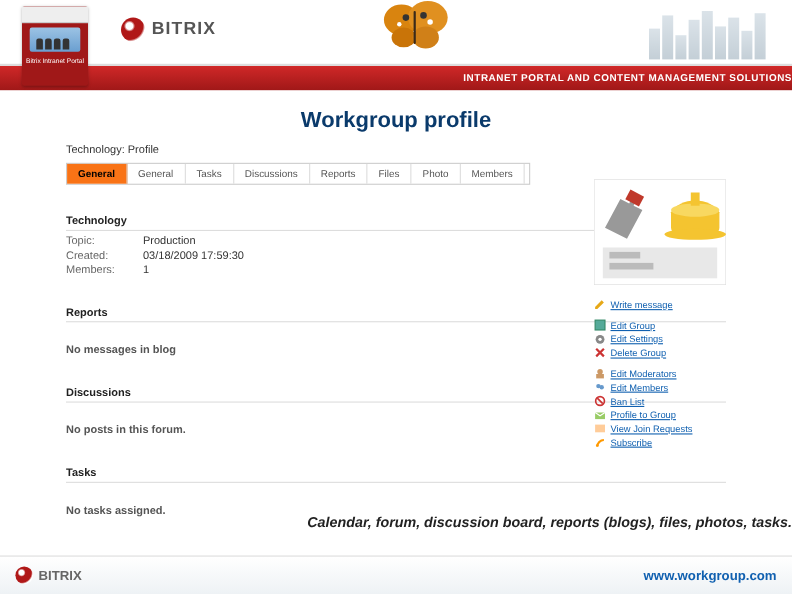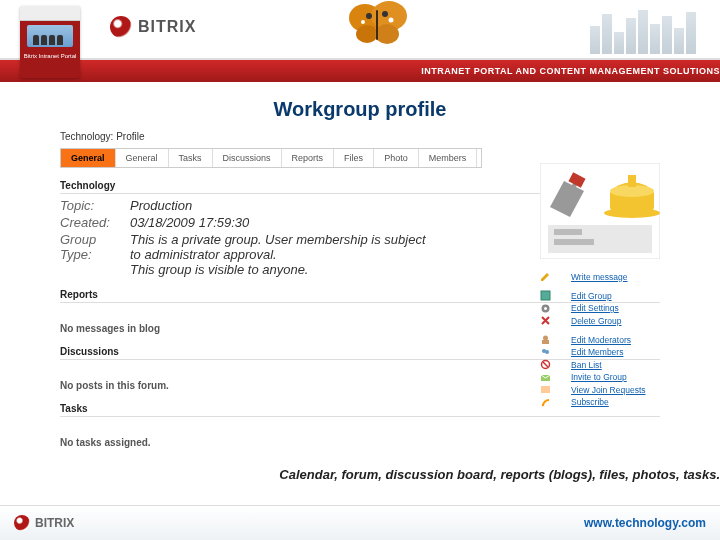--- a/index.html
+++ b/index.html
@@ -149,29 +149,28 @@
   }
   .tabs div.active {
     font-weight: bold;
     background: #f97316;
     color: #000;
   }
   .section-head {
     font-size: 10px;
     font-weight: bold;
     color: #222;
-    margin-top: 12px;
+    margin-top: 28px;
     margin-bottom: 4px;
     border-bottom: 1px solid #ddd;
     padding-bottom: 2px;
   }
   .info-table {
-    font-size: 13px;
+    font-size: 10px;
     color: #555;
-    font-style: italic;
   }
   .info-table .row {
     display: flex;
     margin-bottom: 2px;
   }
   .info-table .label {
     width: 70px;
     color: #666;
   }
   .info-table .value {
@@ -197,21 +196,21 @@
     top: 140px;
     width: 120px;
     font-size: 8.5px;
   }
   .side-links .group {
     margin-bottom: 8px;
   }
   .side-links .link {
     display: flex;
     align-items: center;
-    gap: 20px;
+    gap: 4px;
     margin-bottom: 1.5px;
     color: #1060b0;
     text-decoration: underline;
     cursor: pointer;
   }
   .side-links .link .ic {
     width: 11px;
     height: 11px;
     flex-shrink: 0;
   }
@@ -329,23 +328,22 @@
   <div class="info-table">
     <div class="row">
         <div class="label">Topic:</div>
         <div class="value">Production</div>
       </div>
     <div class="row">
         <div class="label">Created:</div>
         <div class="value">03/18/2009 17:59:30</div>
       </div>
     <div class="row">
-        <div class="label">Group Type:</div>
-        <div class="value" style="white-space:pre-line">This is a private group. User membership is subject to administrator approval.
-This group is visible to anyone.</div>
+        <div class="label">Members:</div>
+        <div class="value">1</div>
       </div>
   </div>
 
   <div class="section-head">Reports</div>
   <div class="empty">No messages in blog</div>
 
   <div class="section-head">Discussions</div>
   <div class="empty">No posts in this forum.</div>
 
   <div class="section-head">Tasks</div>
@@ -414,21 +412,21 @@
             <circle cx="5.5" cy="5.5" r="4" fill="none" stroke="#c33" stroke-width="1.5"></circle>
             <path d="M3 3l5 5" stroke="#c33" stroke-width="1.5"></path>
           </svg>
           <span>Ban List</span>
         </div>
       <div class="link">
           <svg class="ic" viewBox="0 0 11 11">
             <rect x="1" y="3" width="9" height="6" fill="#9c6"></rect>
             <path d="M1 3l4.5 3L10 3" stroke="#fff" fill="none"></path>
           </svg>
-          <span>Invite to Group</span>
+          <span>Profile to Group</span>
         </div>
       <div class="link">
           <svg class="ic" viewBox="0 0 11 11">
             <rect x="1" y="2" width="9" height="7" fill="#fc9"></rect>
           </svg>
           <span>View Join Requests</span>
         </div>
       <div class="link">
           <svg class="ic" viewBox="0 0 11 11">
             <path d="M2 9a7 7 0 017-7v2a5 5 0 00-5 5z" fill="#f90"></path>
@@ -440,14 +438,14 @@
   </div>
 </div>
 
 <div class="caption">Calendar, forum, discussion board, reports (blogs), files, photos, tasks.</div>
 
 <div class="footer">
   <div class="flogo">
     <div class="flogo-swirl"></div>
     <div class="flogo-text">BITRIX</div>
   </div>
-  <div class="url">www.technology.com</div>
+  <div class="url">www.workgroup.com</div>
 </div>
 
 </body></html>

